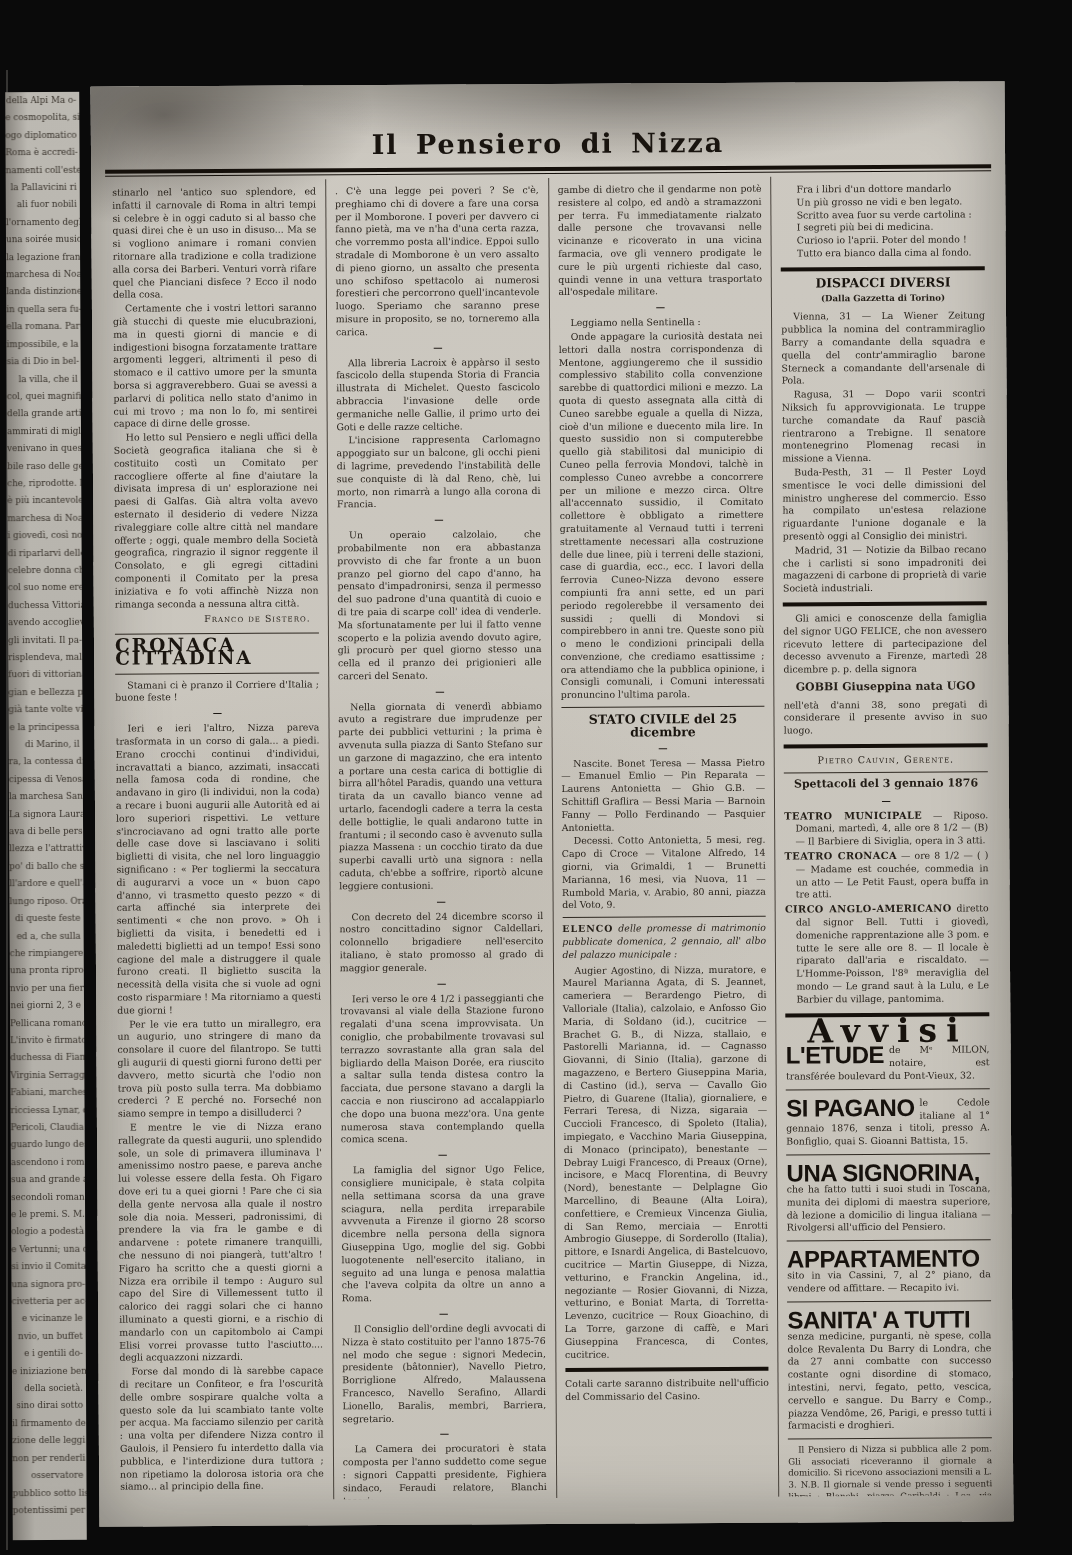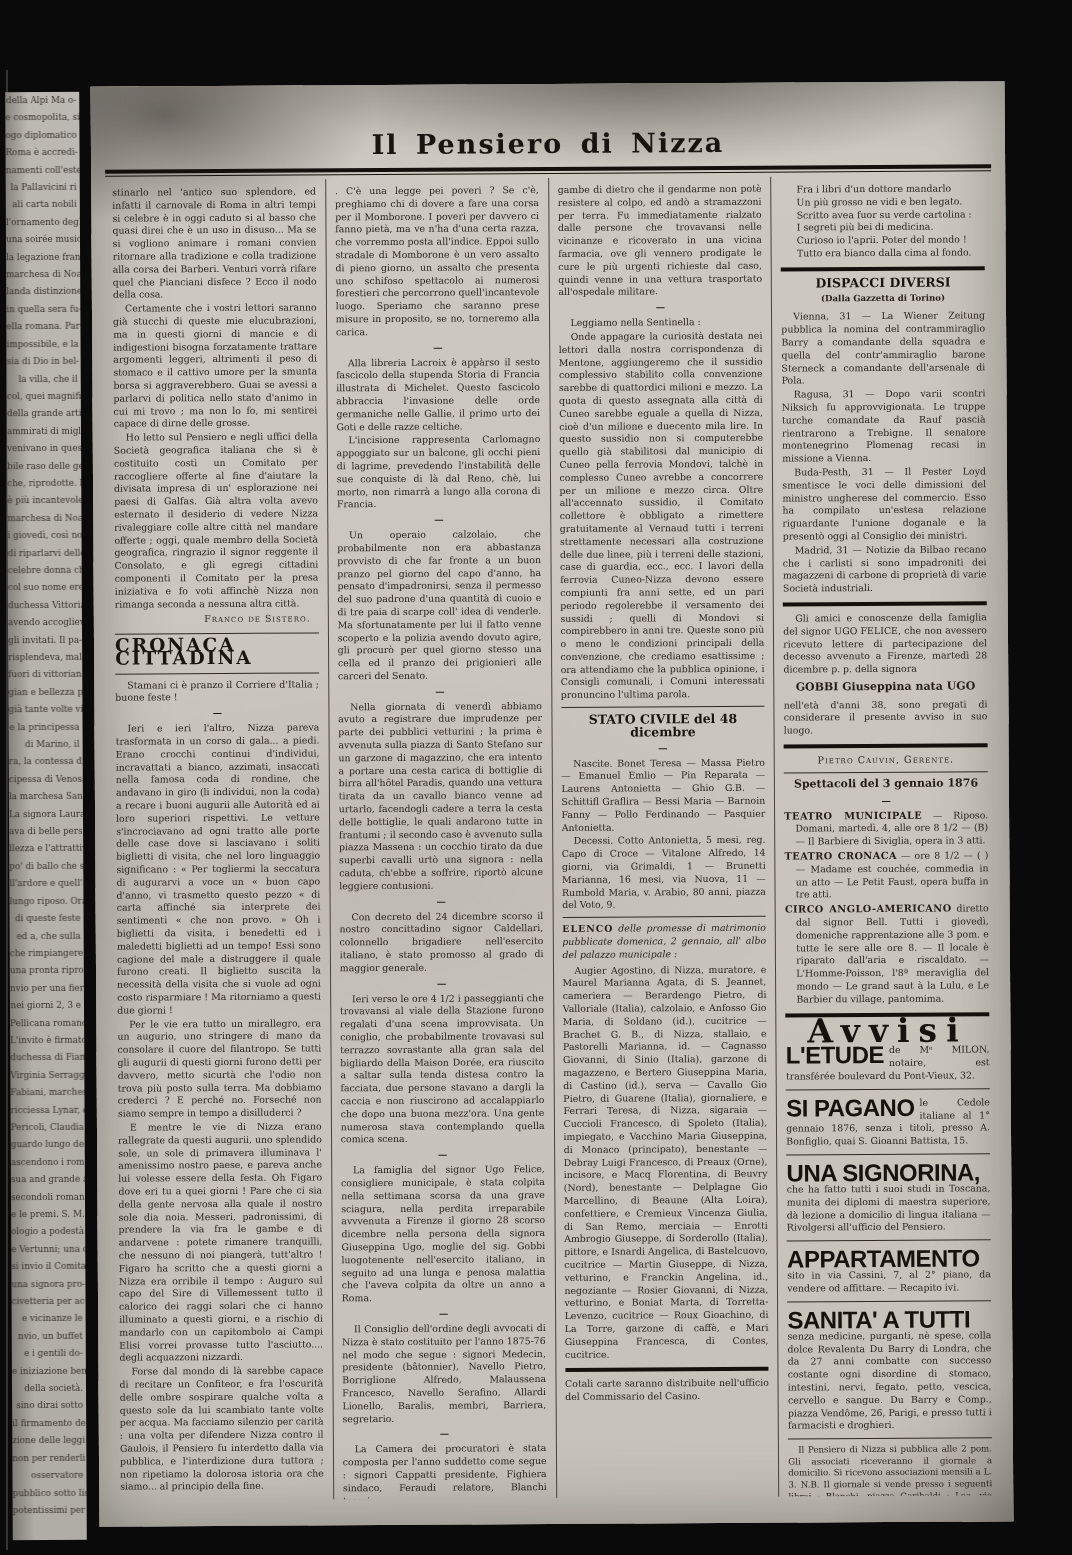--- a/index.html
+++ b/index.html
@@ -60,21 +60,21 @@
 <body>
 
 <div class="photo-edge"></div>
 <div class="edge-strip" id="edge-strip">
     <div class="frag">della Alpi Ma o-</div>
     <div class="frag">e cosmopolita, sia</div>
     <div class="frag">ogo diplomatico che</div>
     <div class="frag">Roma è accredi-</div>
     <div class="frag">namenti coll'estero</div>
     <div class="frag">la Pallavicini ri</div>
-    <div class="frag">ali carta nobili</div>
+    <div class="frag">ali fuor nobili</div>
     <div class="frag">l'ornamento degl</div>
     <div class="frag">una soirée musicale</div>
     <div class="frag">la legazione fran-</div>
     <div class="frag">marchesa di Noail-</div>
     <div class="frag">landa distinzione</div>
     <div class="frag">in quella sera fu-</div>
     <div class="frag">ella romana. Par-</div>
     <div class="frag">impossibile, e la</div>
     <div class="frag">sia di Dio in bel-</div>
     <div class="frag">la villa, che il</div>
@@ -182,21 +182,21 @@
         <div class="b-p">Il Consiglio dell'ordine degli avvocati di Nizza è stato costituito per l'anno 1875-76 nel modo che segue : signori Medecin, presidente (bâtonnier), Navello Pietro, Borriglione Alfredo, Malaussena Francesco, Navello Serafino, Allardi Lionello, Baralis, membri, Barriera, segretario.</div>
         <div class="b-sep">—</div>
         <div class="b-p">La Camera dei procuratori è stata composta per l'anno suddetto come segue : signori Cappatti presidente, Fighiera sindaco, Feraudi relatore, Blanchi tesoriere.</div>
       </div>
     <div class="col" id="col2">
         <div class="b-p noind">gambe di dietro che il gendarme non potè resistere al colpo, ed andò a stramazzoni per terra. Fu immediatamente rialzato dalle persone che trovavansi nelle vicinanze e ricoverato in una vicina farmacia, ove gli vennero prodigate le cure le più urgenti richieste dal caso, quindi venne in una vettura trasportato all'ospedale militare.</div>
         <div class="b-sep">—</div>
         <div class="b-p">Leggiamo nella Sentinella :</div>
         <div class="b-p">Onde appagare la curiosità destata nei lettori dalla nostra corrispondenza di Mentone, aggiungeremo che il sussidio complessivo stabilito colla convenzione sarebbe di quattordici milioni e mezzo. La quota di questo assegnata alla città di Cuneo sarebbe eguale a quella di Nizza, cioè d'un milione e duecento mila lire. In questo sussidio non si computerebbe quello già stabilitosi dal municipio di Cuneo pella ferrovia Mondovi, talchè in complesso Cuneo avrebbe a concorrere per un milione e mezzo circa. Oltre all'accennato sussidio, il Comitato collettore è obbligato a rimettere gratuitamente al Vernaud tutti i terreni strettamente necessari alla costruzione delle due linee, più i terreni delle stazioni, case di guardia, ecc., ecc. I lavori della ferrovia Cuneo-Nizza devono essere compiunti fra anni sette, ed un pari periodo regolerebbe il versamento dei sussidi ; quelli di Mondovi si compirebbero in anni tre. Queste sono più o meno le condizioni principali della convenzione, che crediamo esattissime ; ora attendiamo che la pubblica opinione, i Consigli comunali, i Comuni interessati pronuncino l'ultima parola.</div>
         <div class="b-rule"></div>
-        <div class="b-h2">STATO CIVILE del 48 dicembre</div>
+        <div class="b-h2">STATO CIVILE del 25 dicembre</div>
         <div class="b-sep">—</div>
         <div class="b-p">Nascite. Bonet Teresa — Massa Pietro — Emanuel Emlio — Pin Reparata — Laurens Antonietta — Ghio G.B. — Schittifl Graflira — Bessi Maria — Barnoin Fanny — Pollo Ferdinando — Pasquier Antonietta.</div>
         <div class="b-p">Decessi. Cotto Antonietta, 5 mesi, reg. Capo di Croce — Vitalone Alfredo, 14 giorni, via Grimaldi, 1 — Brunetti Marianna, 16 mesi, via Nuova, 11 — Rumbold Maria, v. Arabio, 80 anni, piazza del Voto, 9.</div>
         <div class="b-rule"></div>
         <div class="b-el"><span class="lead">ELENCO</span> <span>delle promesse di matrimonio pubblicate domenica, 2 gennaio, all' albo del palazzo municipale :</span></div>
         <div class="b-p">Augier Agostino, di Nizza, muratore, e Maurel Marianna Agata, di S. Jeannet, cameriera — Berardengo Pietro, di Valloriale (Italia), calzolaio, e Anfosso Gio Maria, di Soldano (id.), cucitrice — Brachet G. B., di Nizza, stallaio, e Pastorelli Marianna, id. — Cagnasso Giovanni, di Sinio (Italia), garzone di magazzeno, e Bertero Giuseppina Maria, di Castino (id.), serva — Cavallo Gio Pietro, di Guarene (Italia), giornaliere, e Ferrari Teresa, di Nizza, sigaraia — Cuccioli Francesco, di Spoleto (Italia), impiegato, e Vacchino Maria Giuseppina, di Monaco (principato), benestante — Debray Luigi Francesco, di Preaux (Orne), incisore, e Macq Florentina, di Beuvry (Nord), benestante — Delplagne Gio Marcellino, di Beaune (Alta Loira), confettiere, e Cremieux Vincenza Giulia, di San Remo, merciaia — Enrotti Ambrogio Giuseppe, di Sorderollo (Italia), pittore, e Isnardi Angelica, di Bastelcuovo, cucitrice — Martin Giuseppe, di Nizza, vetturino, e Franckin Angelina, id., negoziante — Rosier Giovanni, di Nizza, vetturino, e Boniat Marta, di Torretta-Levenzo, cucitrice — Roux Gioachino, di La Torre, garzone di caffè, e Mari Giuseppina Francesca, di Contes, cucitrice.</div>
         <div class="b-thick"></div>
         <div class="b-p noind">Cotali carte saranno distribuite nell'ufficio del Commissario del Casino.</div>
       </div>
     <div class="col" id="col3">

